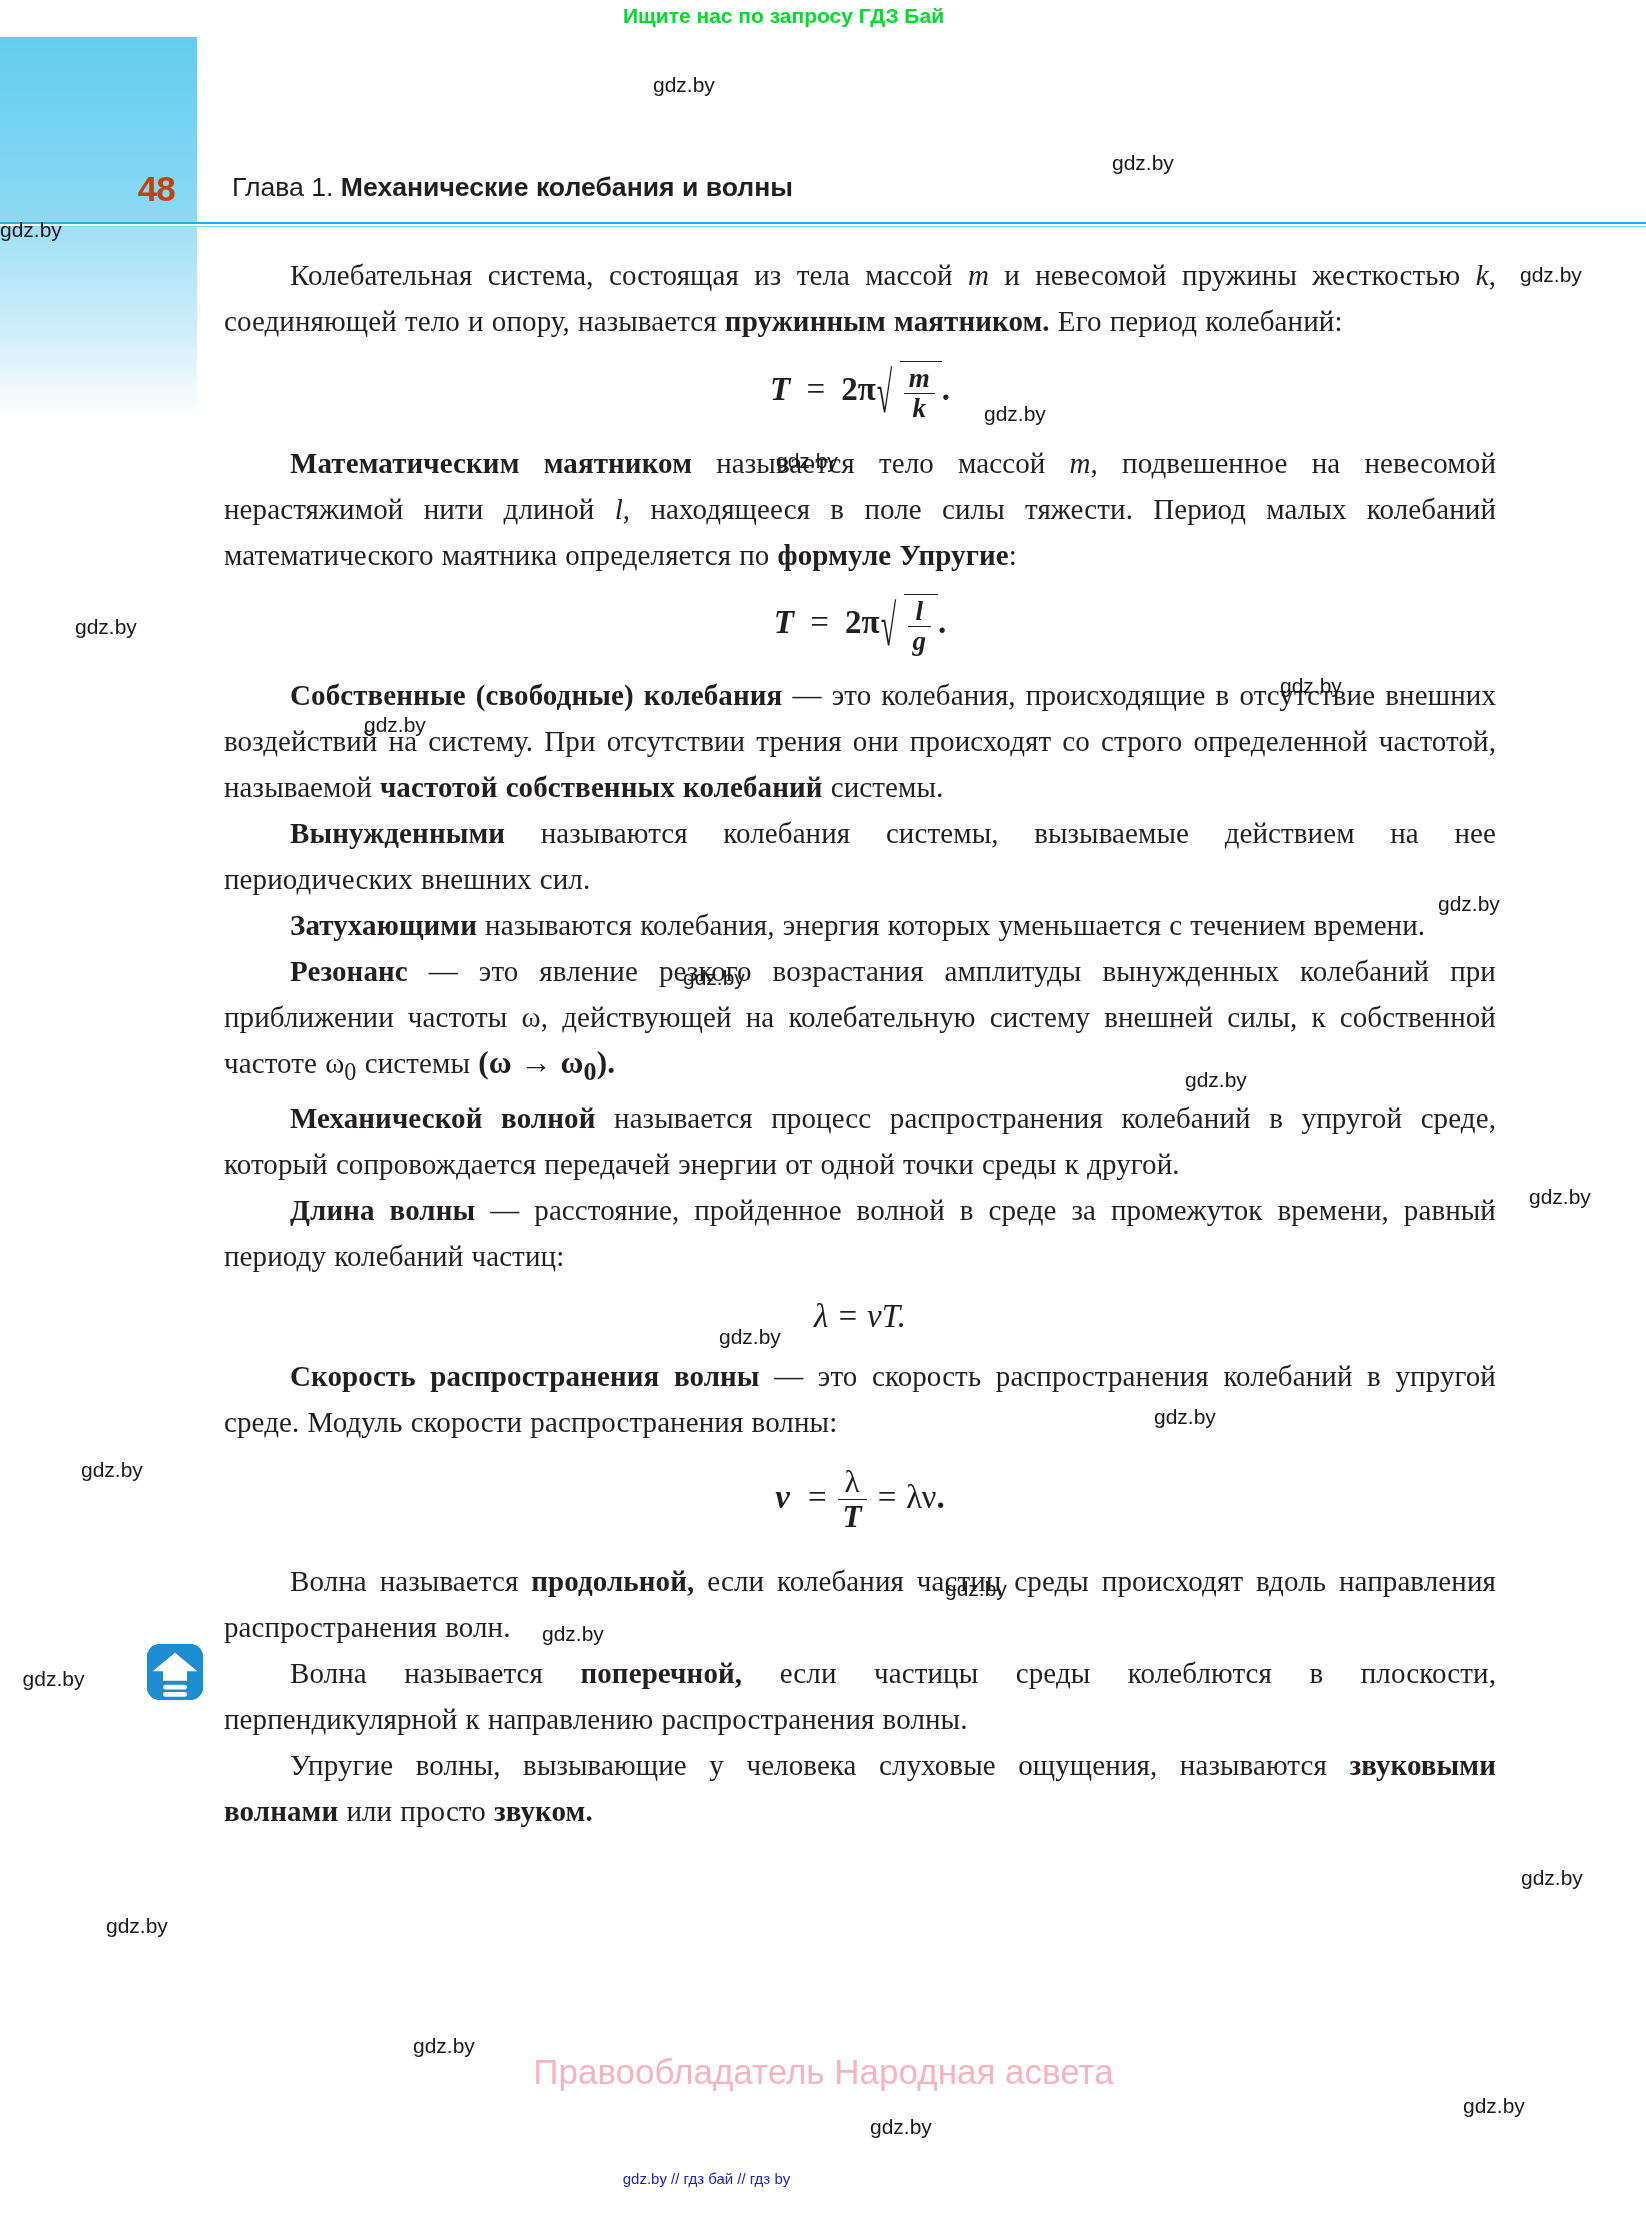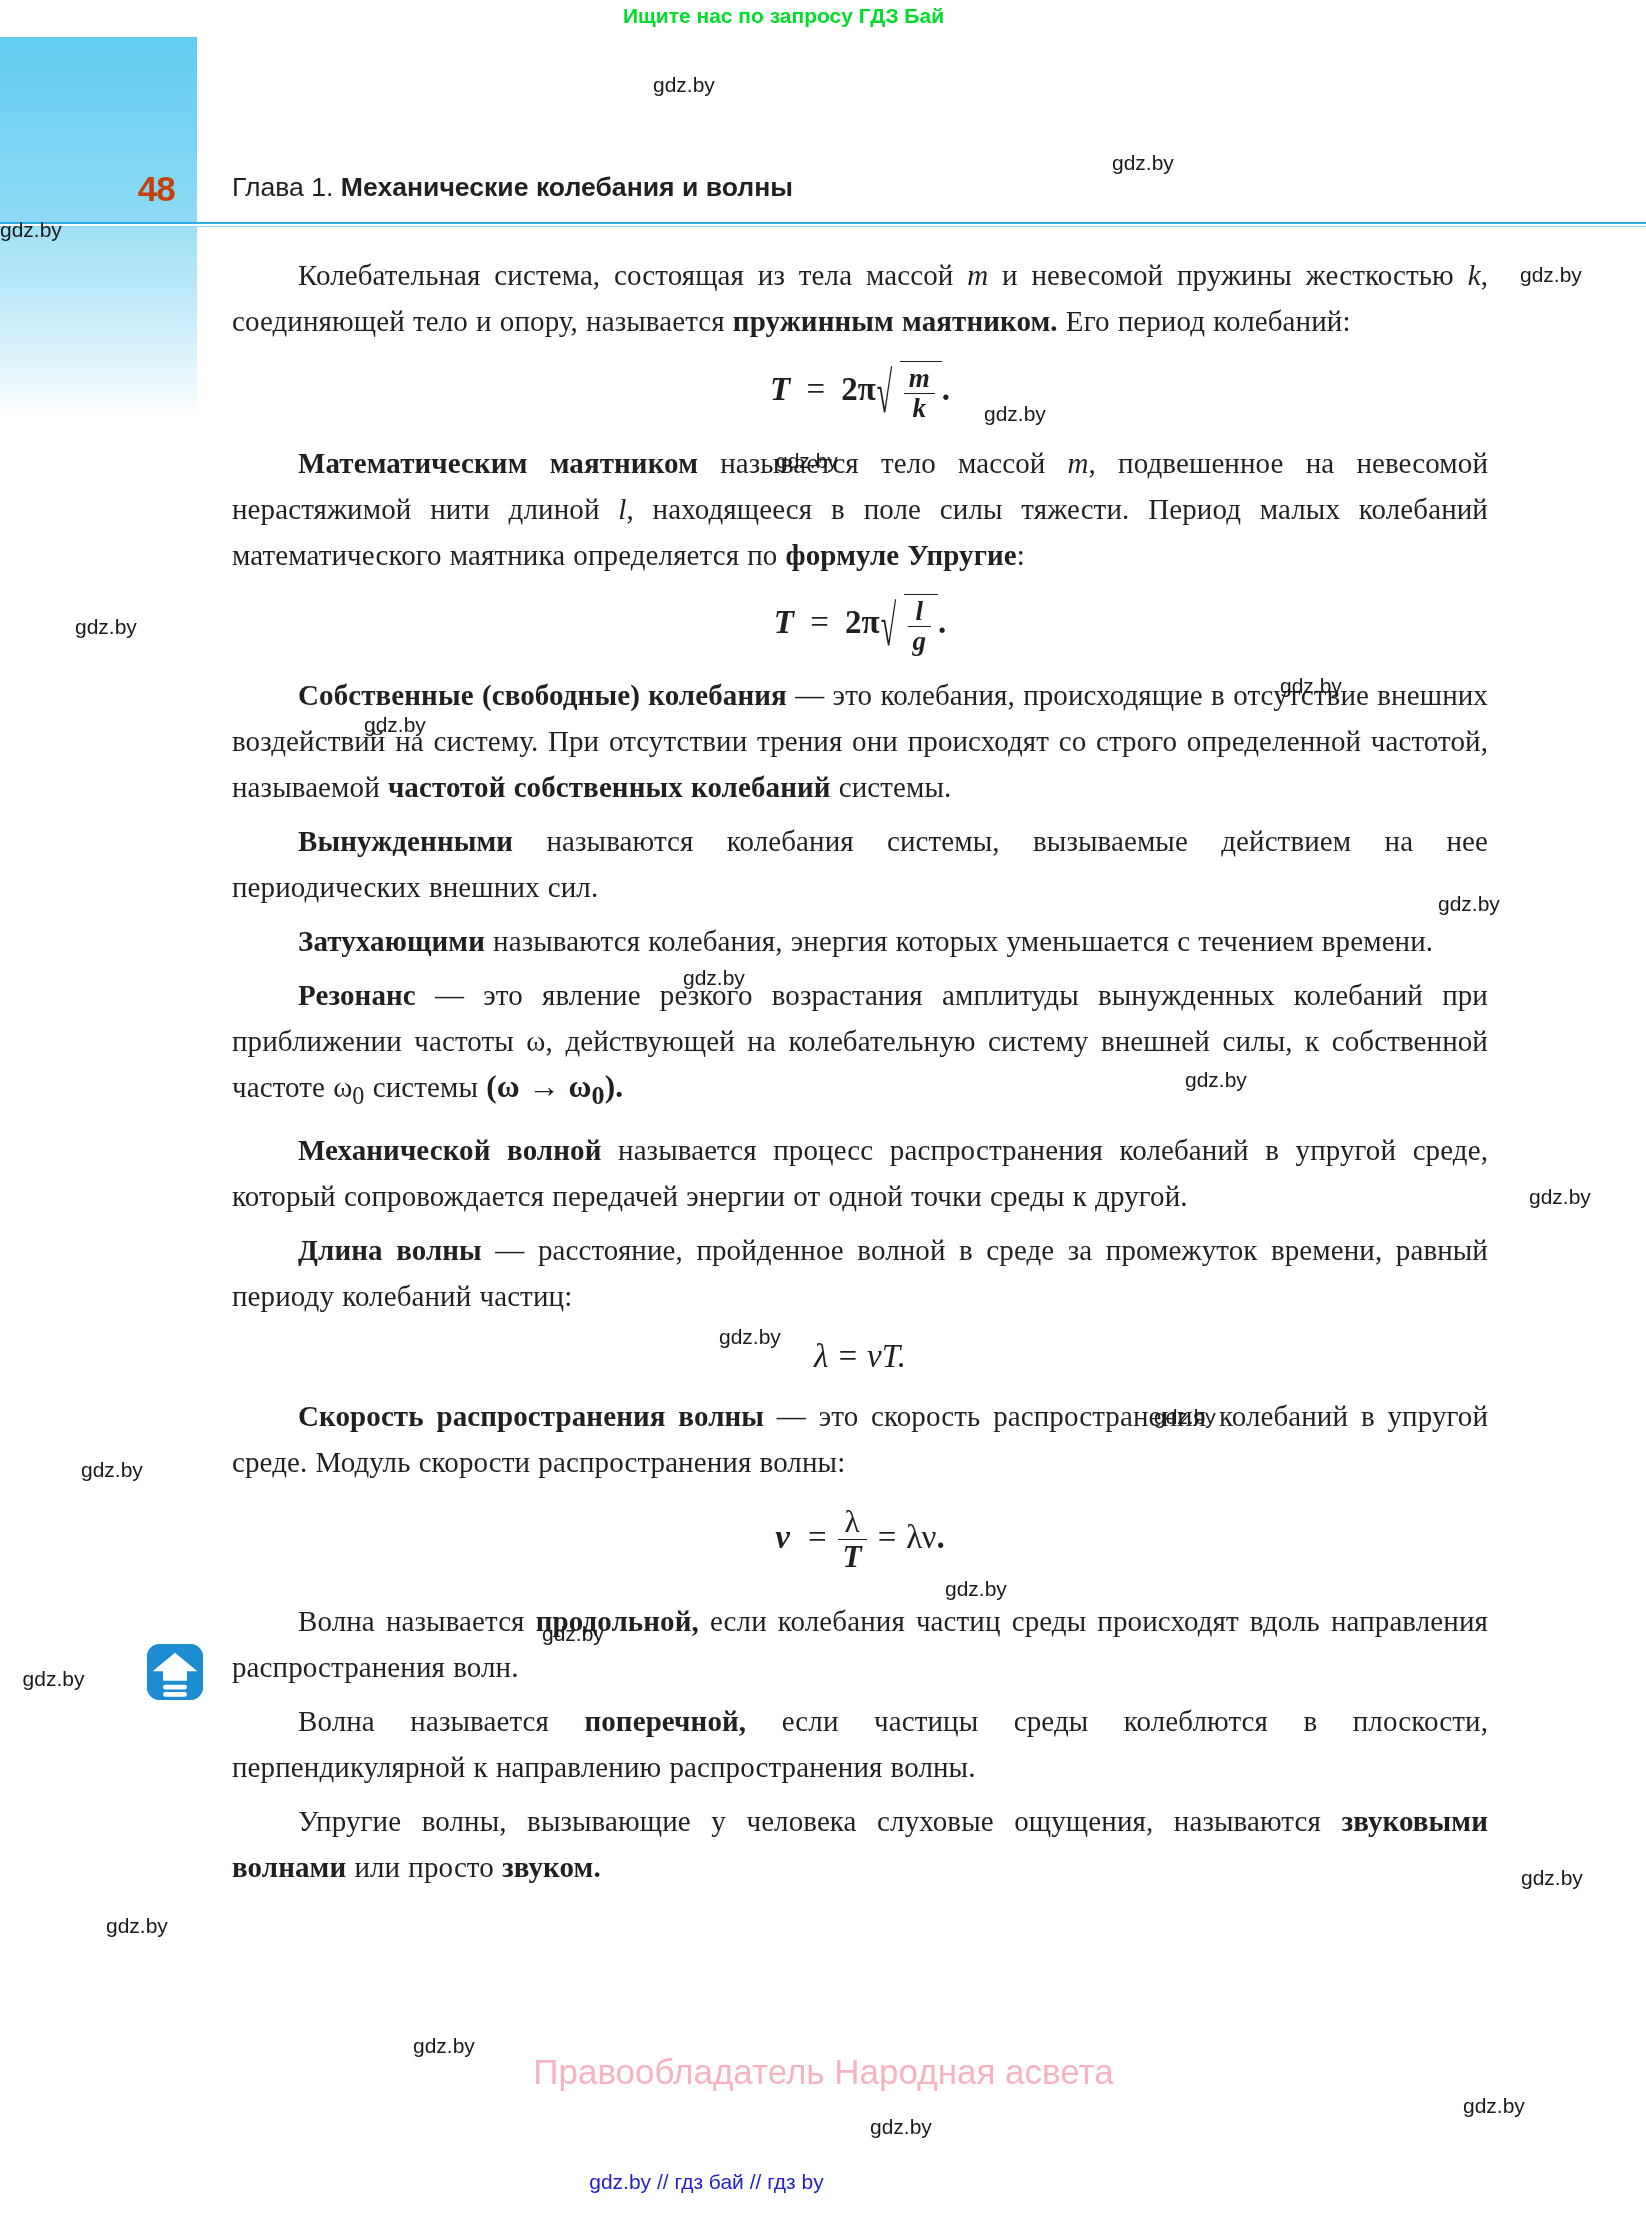--- a/index.html
+++ b/index.html
@@ -79,21 +79,21 @@
   }
 
   
   .content {
     position: absolute;
     left: 224px;
     top: 242px;
     width: 1272px;
   }
   p.body {
-    margin: 8px;
+    margin: 0;
     font-size: 29px;
     line-height: 46px;
     text-align: justify;
     text-indent: 66px;
     letter-spacing: 0.1px;
     color: #231f20;
     word-spacing: 0.8px;
   }
   p.body b { font-weight: bold; }
   p.body i, .ital { font-style: italic; }
@@ -172,21 +172,21 @@
     line-height: 1;
     margin-top: 7px;
   }
   .footer-links {
     position: absolute;
     left: 0;
     top: 2171px;
     width: 1413px;
     text-align: center;
     font-family: "Liberation Sans", "DejaVu Sans", sans-serif;
-    font-size: 21px;
+    font-size: 15px;
     color: #2222cc;
     line-height: 1;
   }
 
   
   .home-icon {
     position: absolute;
     left: 147px;
     top: 1644px;
     width: 56px;

